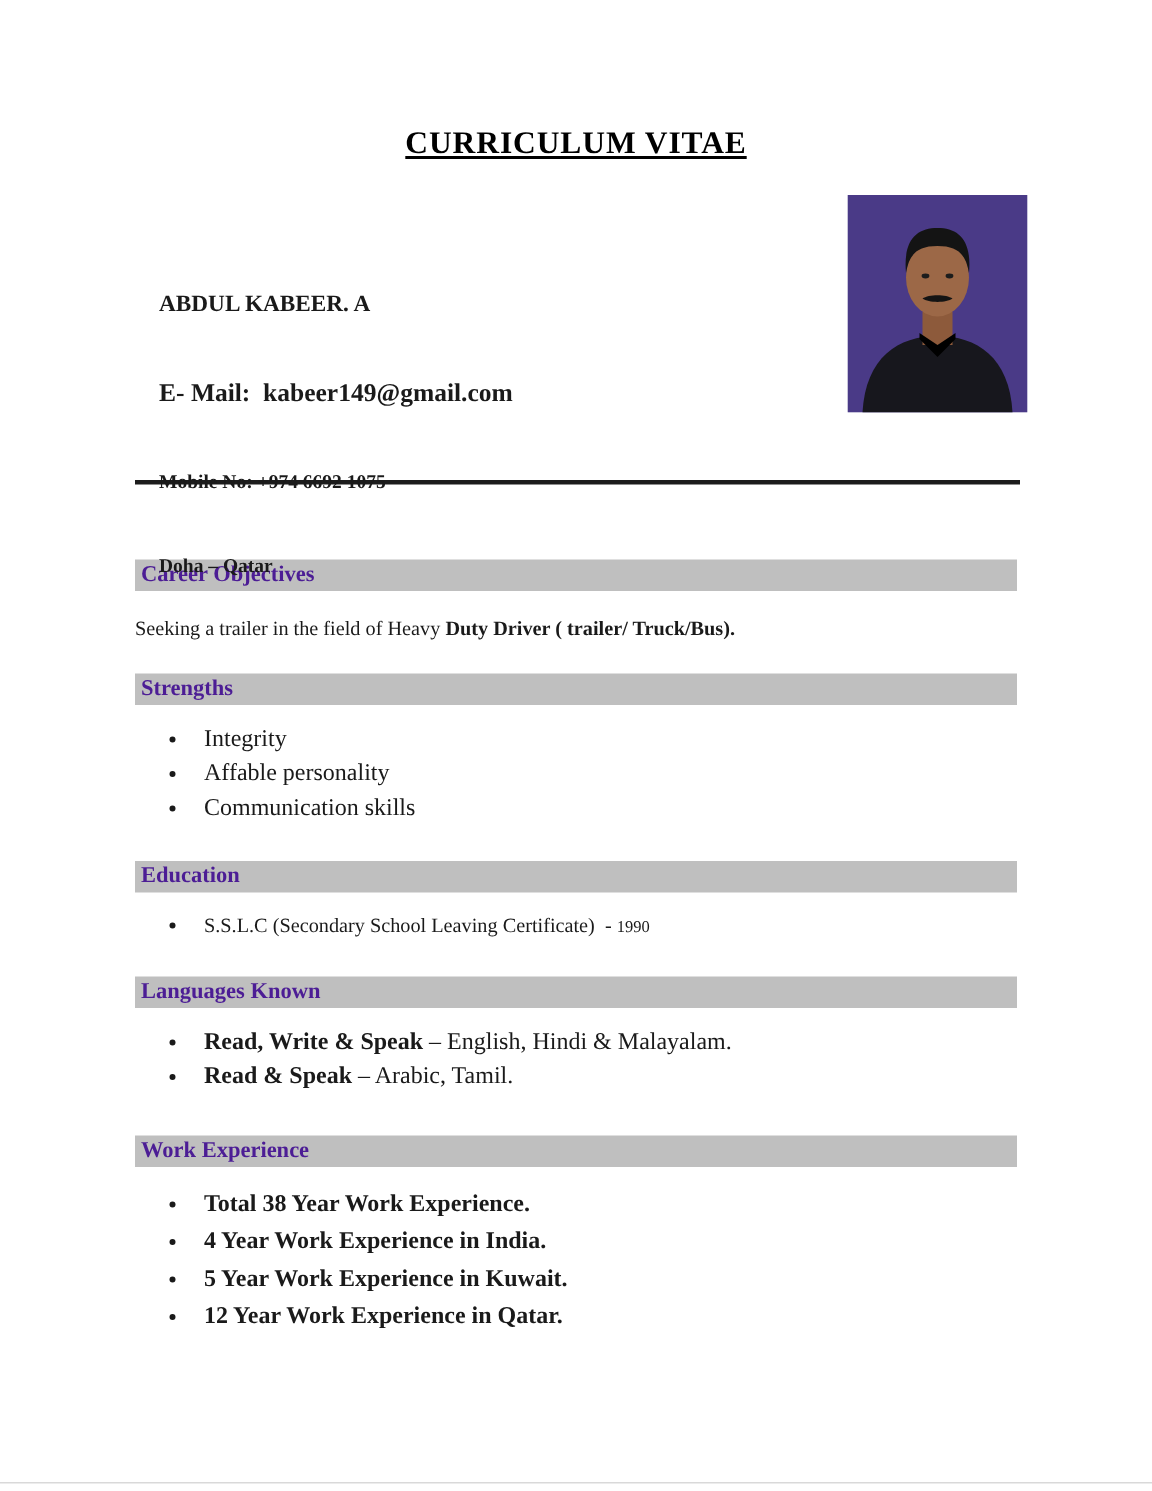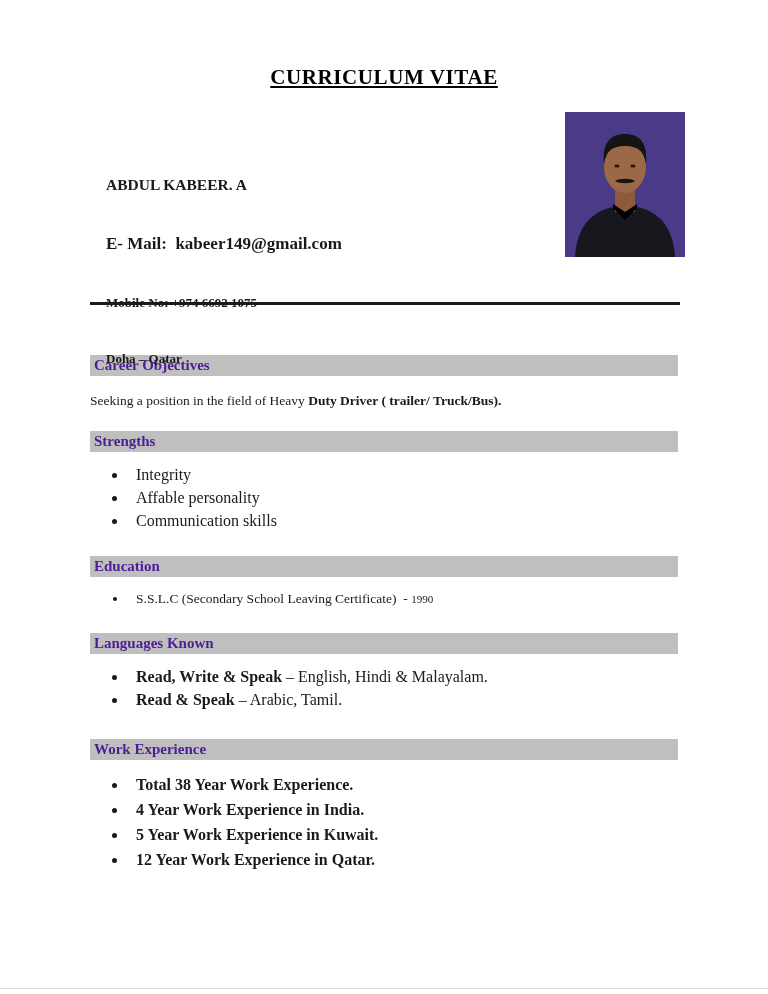--- a/index.html
+++ b/index.html
@@ -9,21 +9,21 @@
     height: 994px;
     position: relative;
     font-family: "Liberation Serif", "DejaVu Serif", serif;
     color: #1a1a1a;
     overflow: hidden;
   }
   .page {
     position: absolute;
     inset: 0;
     background: #ffffff;
-    padding-top: 65px;
+    padding-top: 83px;
   }
   .title {
     text-align: center;
     font-size: 21px;
     font-weight: bold;
     text-decoration: underline;
     letter-spacing: 0.6px;
     color: #000000;
   }
   .header-area {
@@ -151,21 +151,21 @@
 
       <path d="M48,96 L60,108 L72,96 L72,92 L60,100 L48,92 Z" fill="#000000"></path>
     </svg>
   </div>
 
   <div class="divider"></div>
 
   <div class="content">
 
     <div class="section-bar bar-career">Career Objectives</div>
-    <p class="objective"><span>Seeking a position in the field of Heavy </span><span class="b">Duty Driver ( trailer/ Truck/Bus).</span></p>
+    <p class="objective"><span>Seeking a trailer in the field of Heavy </span><span class="b">Duty Driver ( trailer/ Truck/Bus).</span></p>
 
     <div class="section-bar bar-strengths">Strengths</div>
     <ul class="bullets">
       <li>Integrity</li>
       <li>Affable personality</li>
       <li>Communication skills</li>
     </ul>
 
     <div class="section-bar bar-education">Education</div>
     <ul class="bullets edu">

